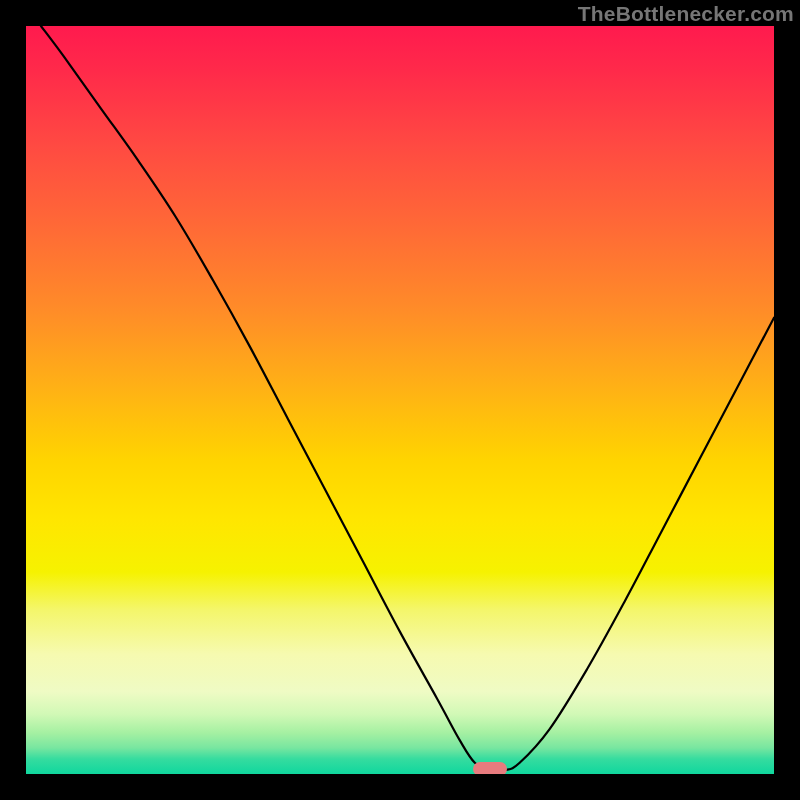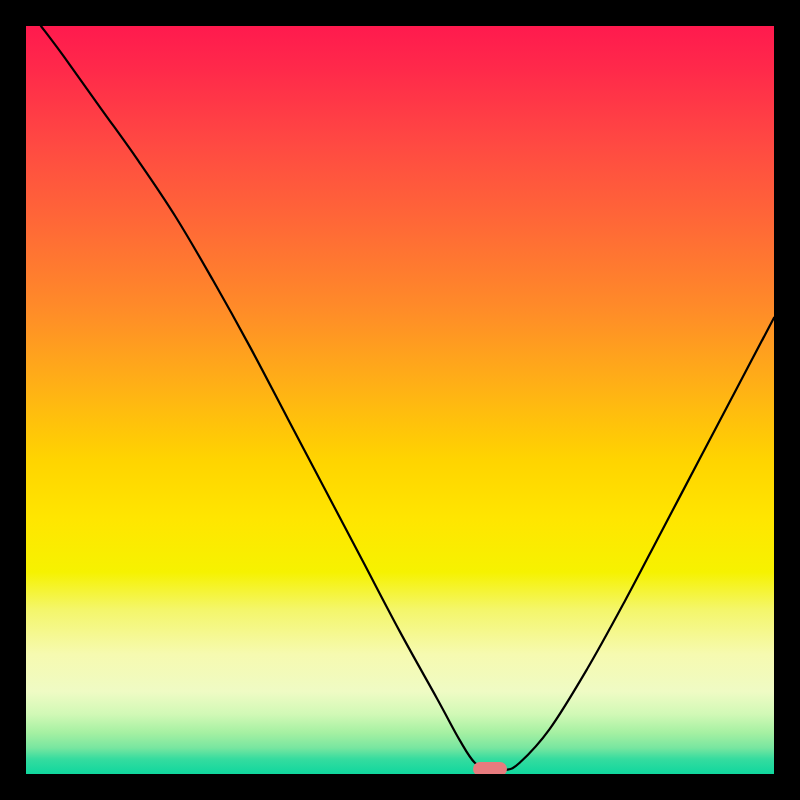--- a/index.html
+++ b/index.html
@@ -78,13 +78,14 @@
 <body>
 
 <div class="frame">
   <div class="plot-area">
     <div class="gradient"></div>
     <svg class="curve" viewBox="0 0 748 748" preserveAspectRatio="none">
       <path id="curve-path" fill="none" stroke="#000" stroke-width="2.2" stroke-linecap="round" stroke-linejoin="round" d="M 14.96 0.00 C 19.00 5.39, 26.63 15.11, 37.40 29.92 C 48.17 44.73, 61.34 63.43, 74.80 82.28 C 88.26 101.13, 98.74 115.12, 112.20 134.64 C 125.66 154.16, 136.14 169.20, 149.60 190.74 C 163.06 212.28, 173.54 230.76, 187.00 254.32 C 200.46 277.88, 210.94 296.73, 224.40 321.64 C 237.86 346.55, 248.34 367.12, 261.80 392.70 C 275.26 418.28, 285.74 438.18, 299.20 463.76 C 312.66 489.34, 323.14 509.24, 336.60 534.82 C 350.06 560.40, 360.54 580.97, 374.00 605.88 C 387.46 630.79, 400.63 653.68, 411.40 673.20 C 422.17 692.72, 427.11 702.90, 433.84 714.34 C 440.57 725.78, 443.41 731.39, 448.80 736.78 C 454.19 742.17, 458.37 742.91, 463.76 744.26 C 469.15 745.61, 473.33 745.61, 478.72 744.26 C 484.11 742.91, 485.60 744.19, 493.68 736.78 C 501.76 729.37, 511.48 719.95, 523.60 703.12 C 535.72 686.29, 547.54 666.17, 561.00 643.28 C 574.46 620.39, 584.94 600.87, 598.40 575.96 C 611.86 551.05, 622.34 530.48, 635.80 504.90 C 649.26 479.32, 659.74 459.42, 673.20 433.84 C 686.66 408.26, 697.14 388.36, 710.60 362.78 C 724.06 337.20, 741.27 304.51, 748.00 291.72"></path>
     </svg>
     <div class="marker" id="marker" style="left: 62%; top: 99.3%;"></div>
   </div>
+  <div class="watermark">TheBottlenecker.com</div>
 </div>
 
 </body></html>

